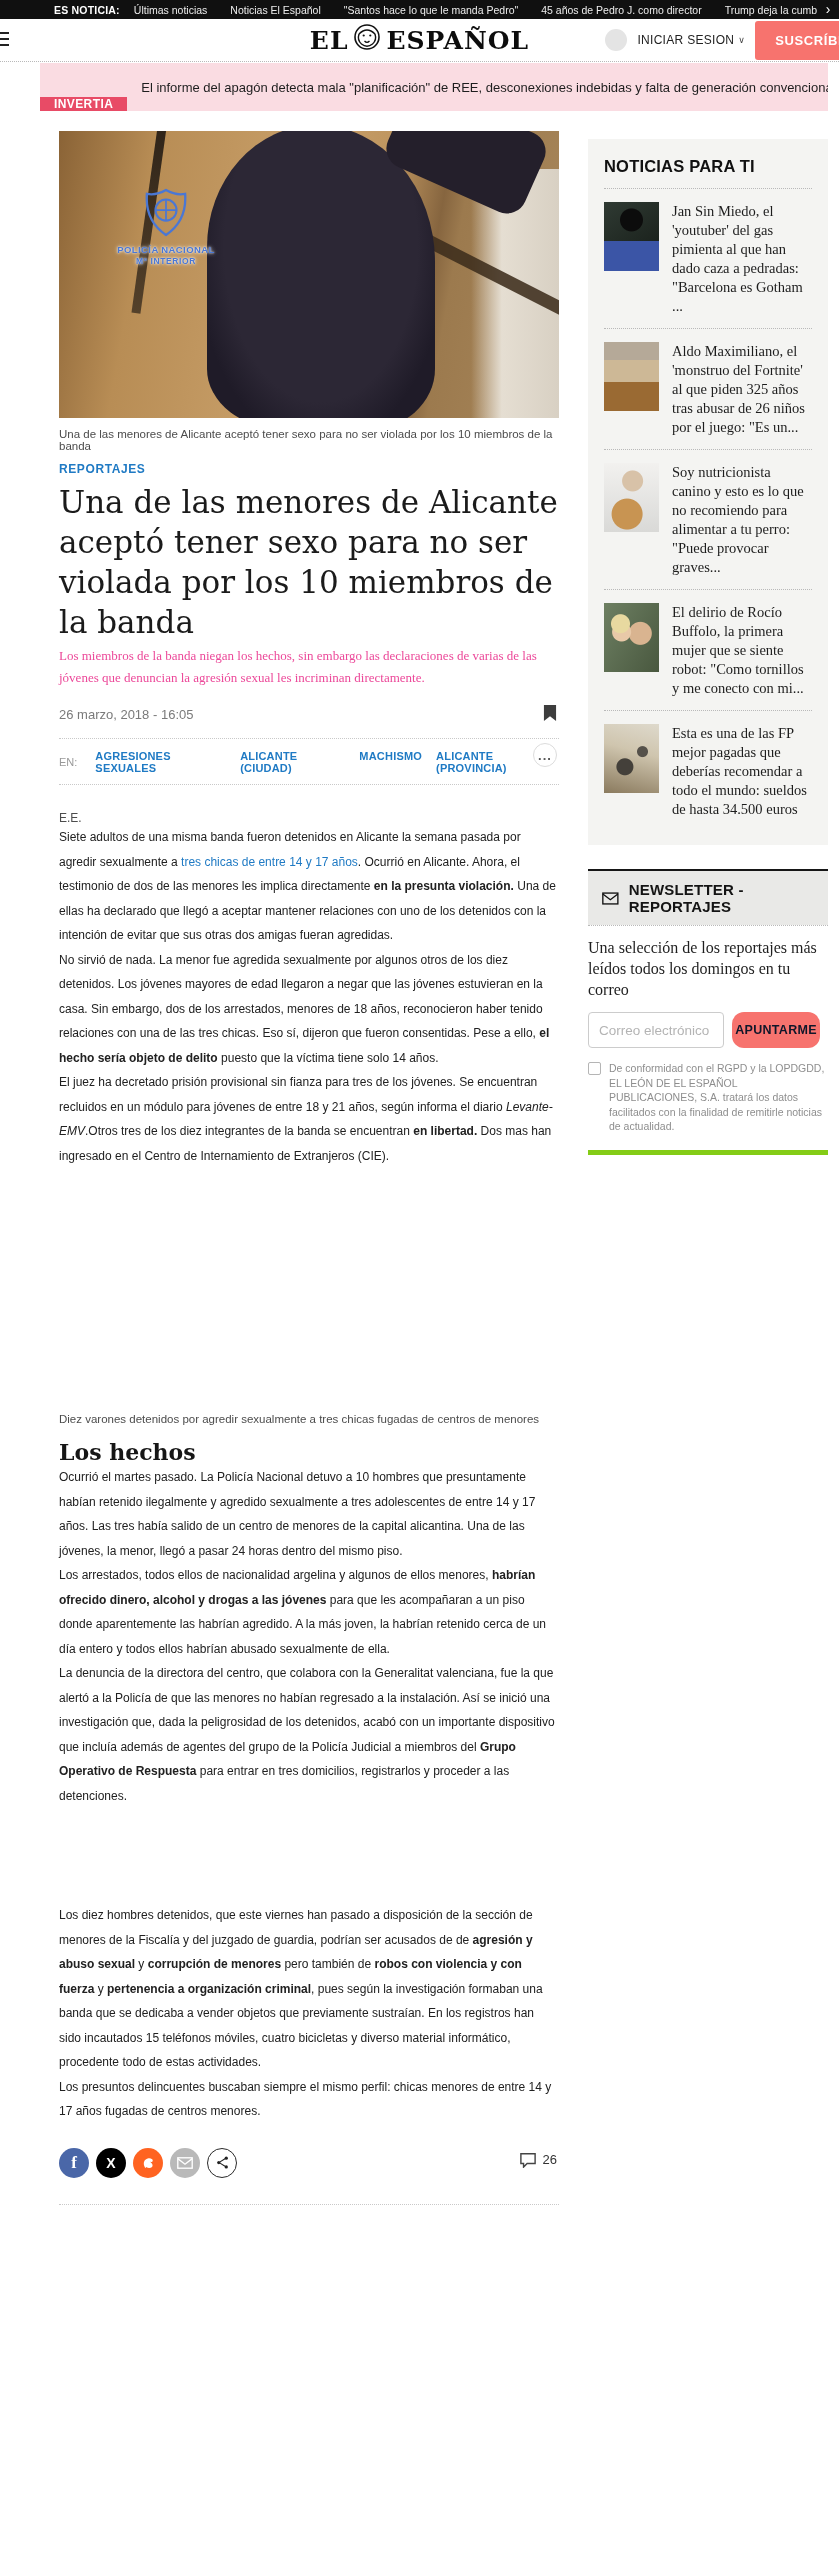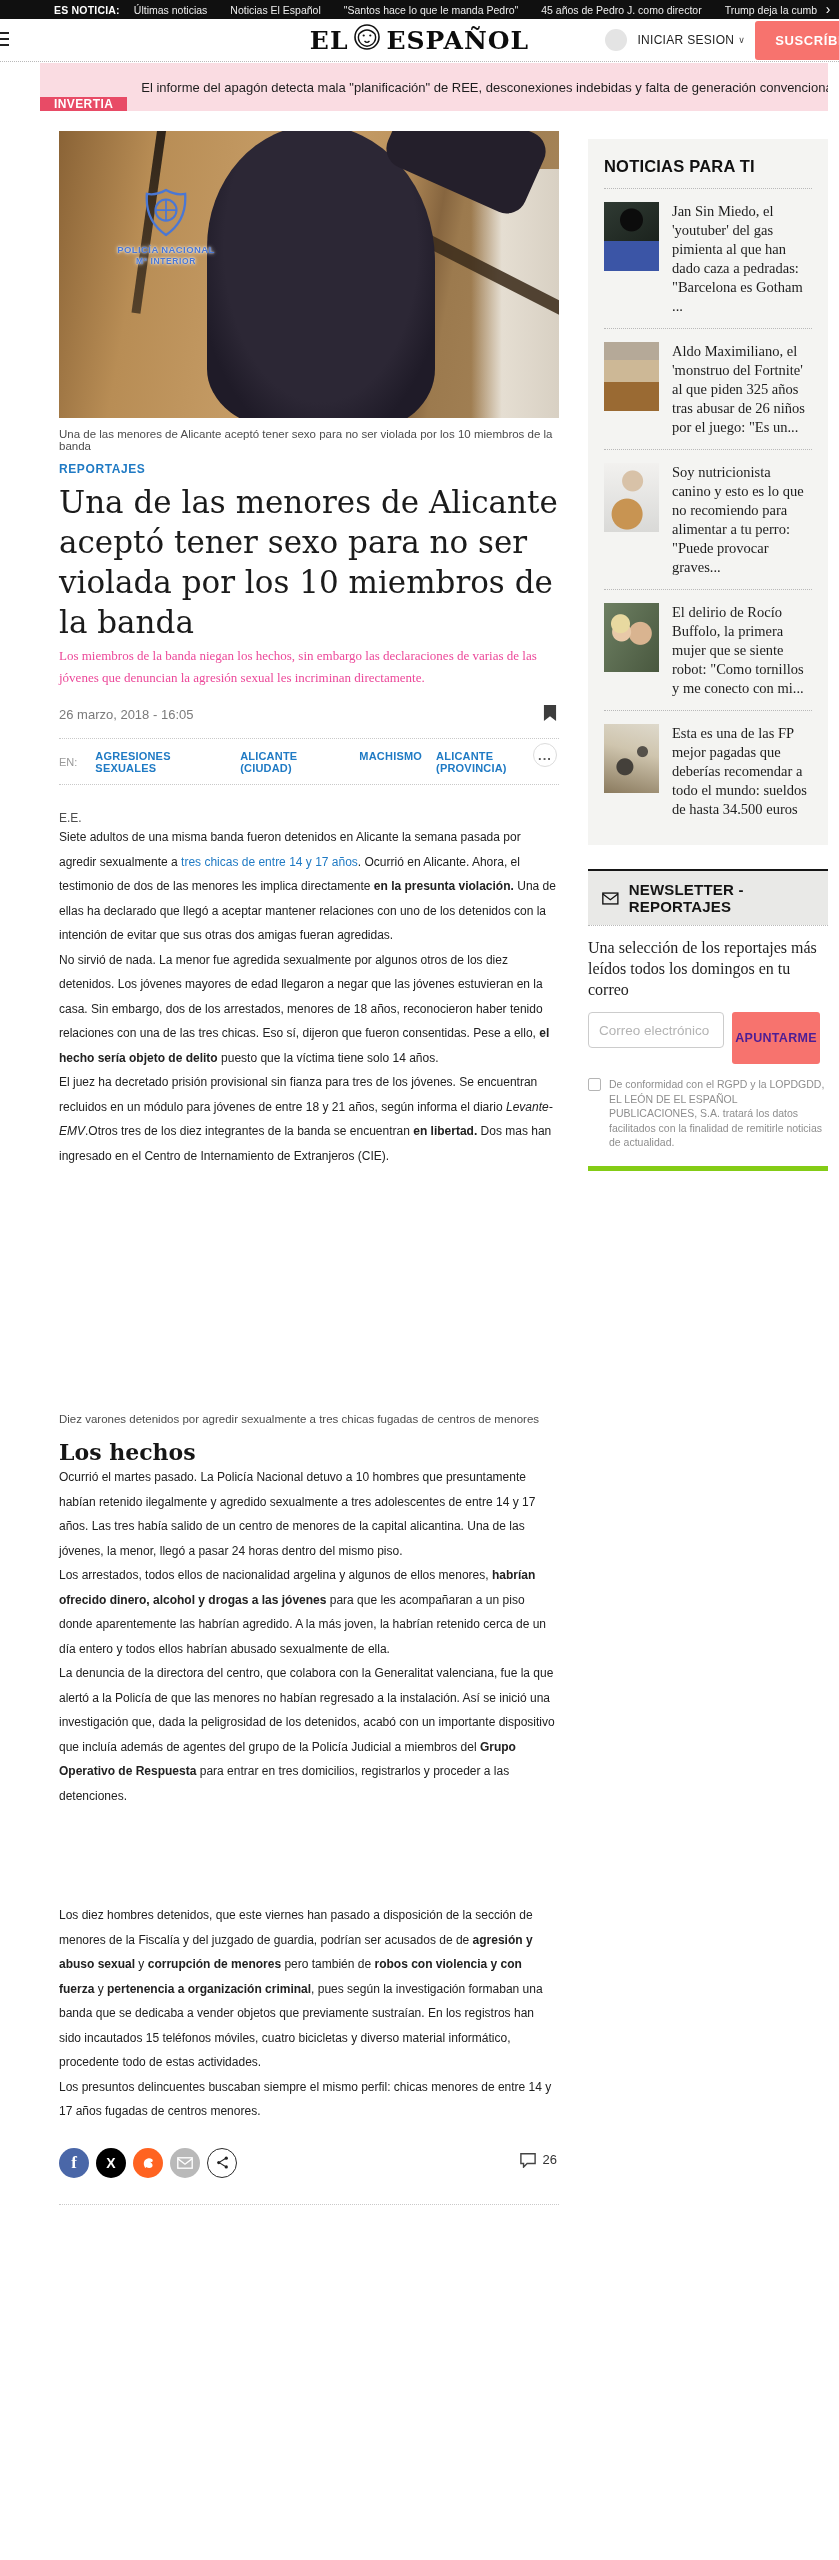--- a/index.html
+++ b/index.html
@@ -126,21 +126,21 @@
 
   .newsletter { margin-top:24px; border-top:2px solid #161616; border-bottom:5px solid #84cc16; padding-bottom:16px; }
   .nl-head { background:#e9e9e7; padding:10px 14px; display:flex; align-items:center; gap:10px;
              font-weight:800; font-size:15px; color:#141414; letter-spacing:.2px; }
   .nl-dotted { border-top:1px dotted #b9b9b9; }
   .nl-desc { margin-top:11px; font-family:"Liberation Serif",serif; font-size:16px; line-height:21px; color:#1f1f1f; }
   .nl-form { margin-top:12px; display:flex; gap:8px; }
   .nl-form input { width:136px; height:36px; border:1px solid #ccc; border-radius:4px; padding:0 10px;
                    font-size:13.5px; color:#444; font-family:"Liberation Sans",sans-serif; }
   .nl-form input::placeholder { color:#b4b4b4; }
-  .apuntarme { width:88px; height:52px; background:#f7736e; color:#4c1d95; border:none; border-radius:3px;
+  .apuntarme { width:88px; height:36px; background:#f7736e; color:#0f172a; border:none; border-radius:12px;
                font-weight:bold; font-size:12.5px; letter-spacing:.3px; cursor:pointer;
                font-family:"Liberation Sans",sans-serif; }
   .nl-consent { margin-top:13px; display:flex; gap:8px; font-size:10.5px; line-height:14.5px; color:#8e8e8e; }
   .cb { width:13px; height:13px; border:1px solid #b5b5b5; border-radius:2px; background:#fff; flex:none; margin-top:1px; cursor:pointer; }
 </style>
 </head>
 <body>
 
 <div class="page">
 

